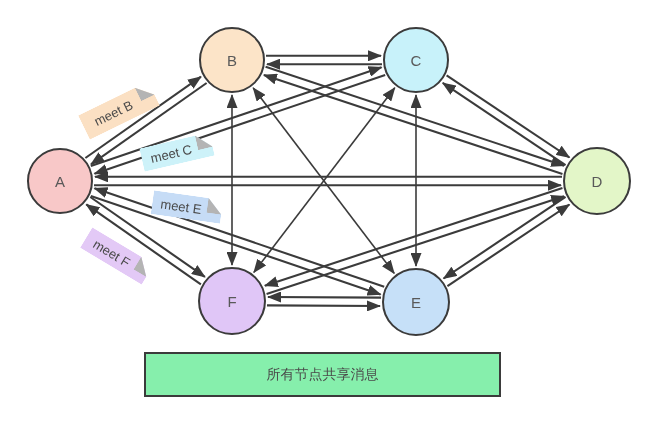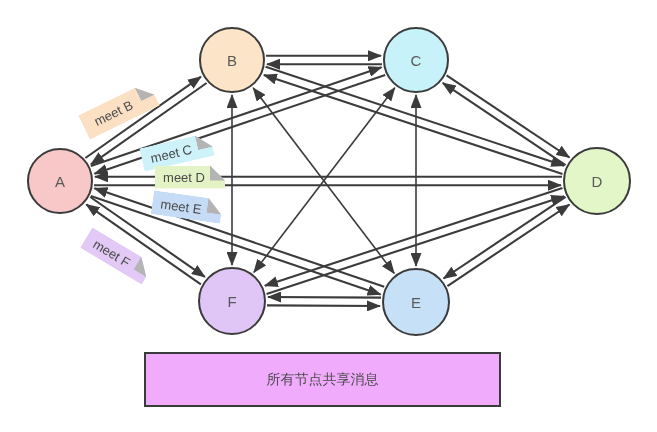--- a/index.html
+++ b/index.html
@@ -108,35 +108,30 @@
       <div class="note" style="left: 80px; top: 96.5px; width: 78px; height: 27px; transform: rotate(-26deg);">
         <div class="body" style="background: rgb(251, 224, 195);"></div>
         <div class="fold"></div>
         <div class="label">meet B</div>
       </div>
       <div class="note" style="left: 141px; top: 140px; width: 72px; height: 24px; transform: rotate(-13deg);">
         <div class="body" style="background: rgb(205, 242, 249);"></div>
         <div class="fold"></div>
         <div class="label">meet C</div>
       </div>
-      <div class="note" style="left: 155px; top: 165.5px; width: 70px; height: 23px; transform: rotate(0deg);">
-        <div class="body" style="background: rgb(228, 243, 198);"></div>
-        <div class="fold"></div>
-        <div class="label">meet D</div>
-      </div>
       <div class="note" style="left: 152px; top: 195px; width: 70px; height: 24px; transform: rotate(8deg);">
         <div class="body" style="background: rgb(198, 220, 246);"></div>
         <div class="fold"></div>
         <div class="label">meet E</div>
       </div>
       <div class="note" style="left: 81px; top: 244px; width: 72px; height: 24px; transform: rotate(31deg);">
         <div class="body" style="background: rgb(227, 201, 246);"></div>
         <div class="fold"></div>
         <div class="label">meet F</div>
       </div>
     </div>
 
-  <div class="banner" id="banner" style="left: 144px; top: 352px; width: 357px; height: 55px; background: #f0abfc;">
+  <div class="banner" id="banner" style="left: 144px; top: 352px; width: 357px; height: 45px; background: #86efac;">
     <span>所有节点共享消息</span>
   </div>
 
 
 </div>
 
 </body></html>

